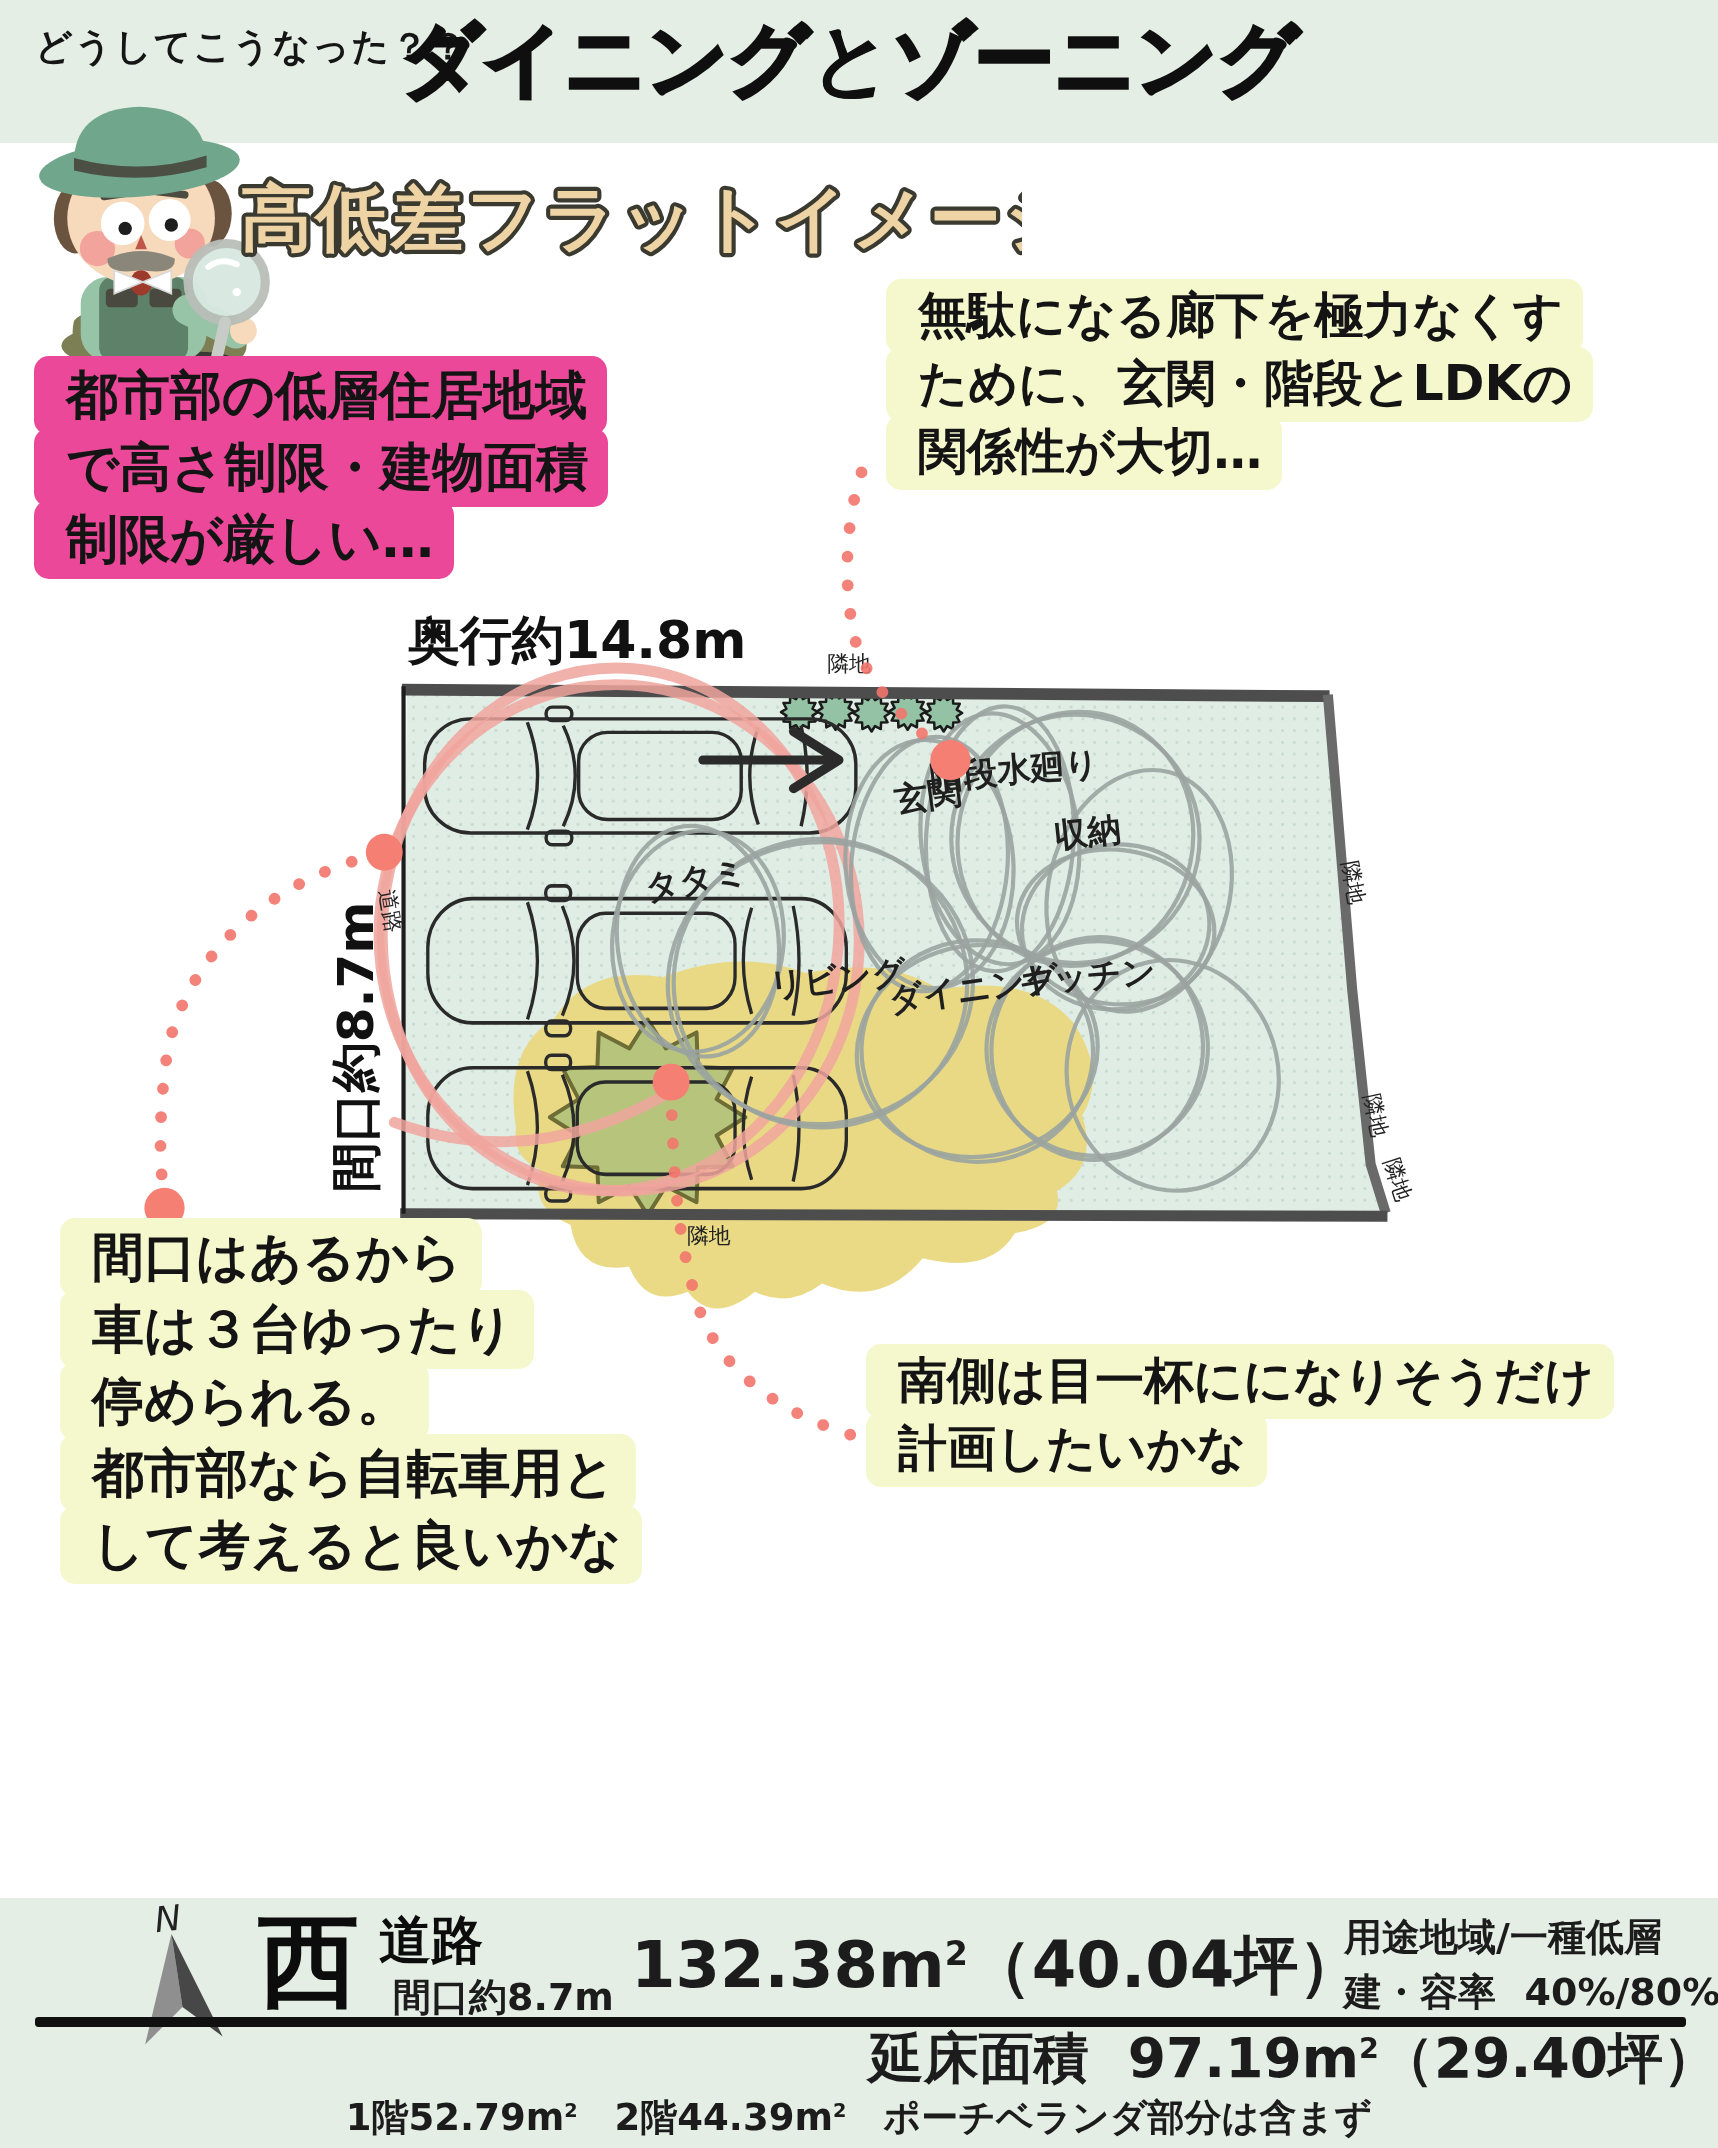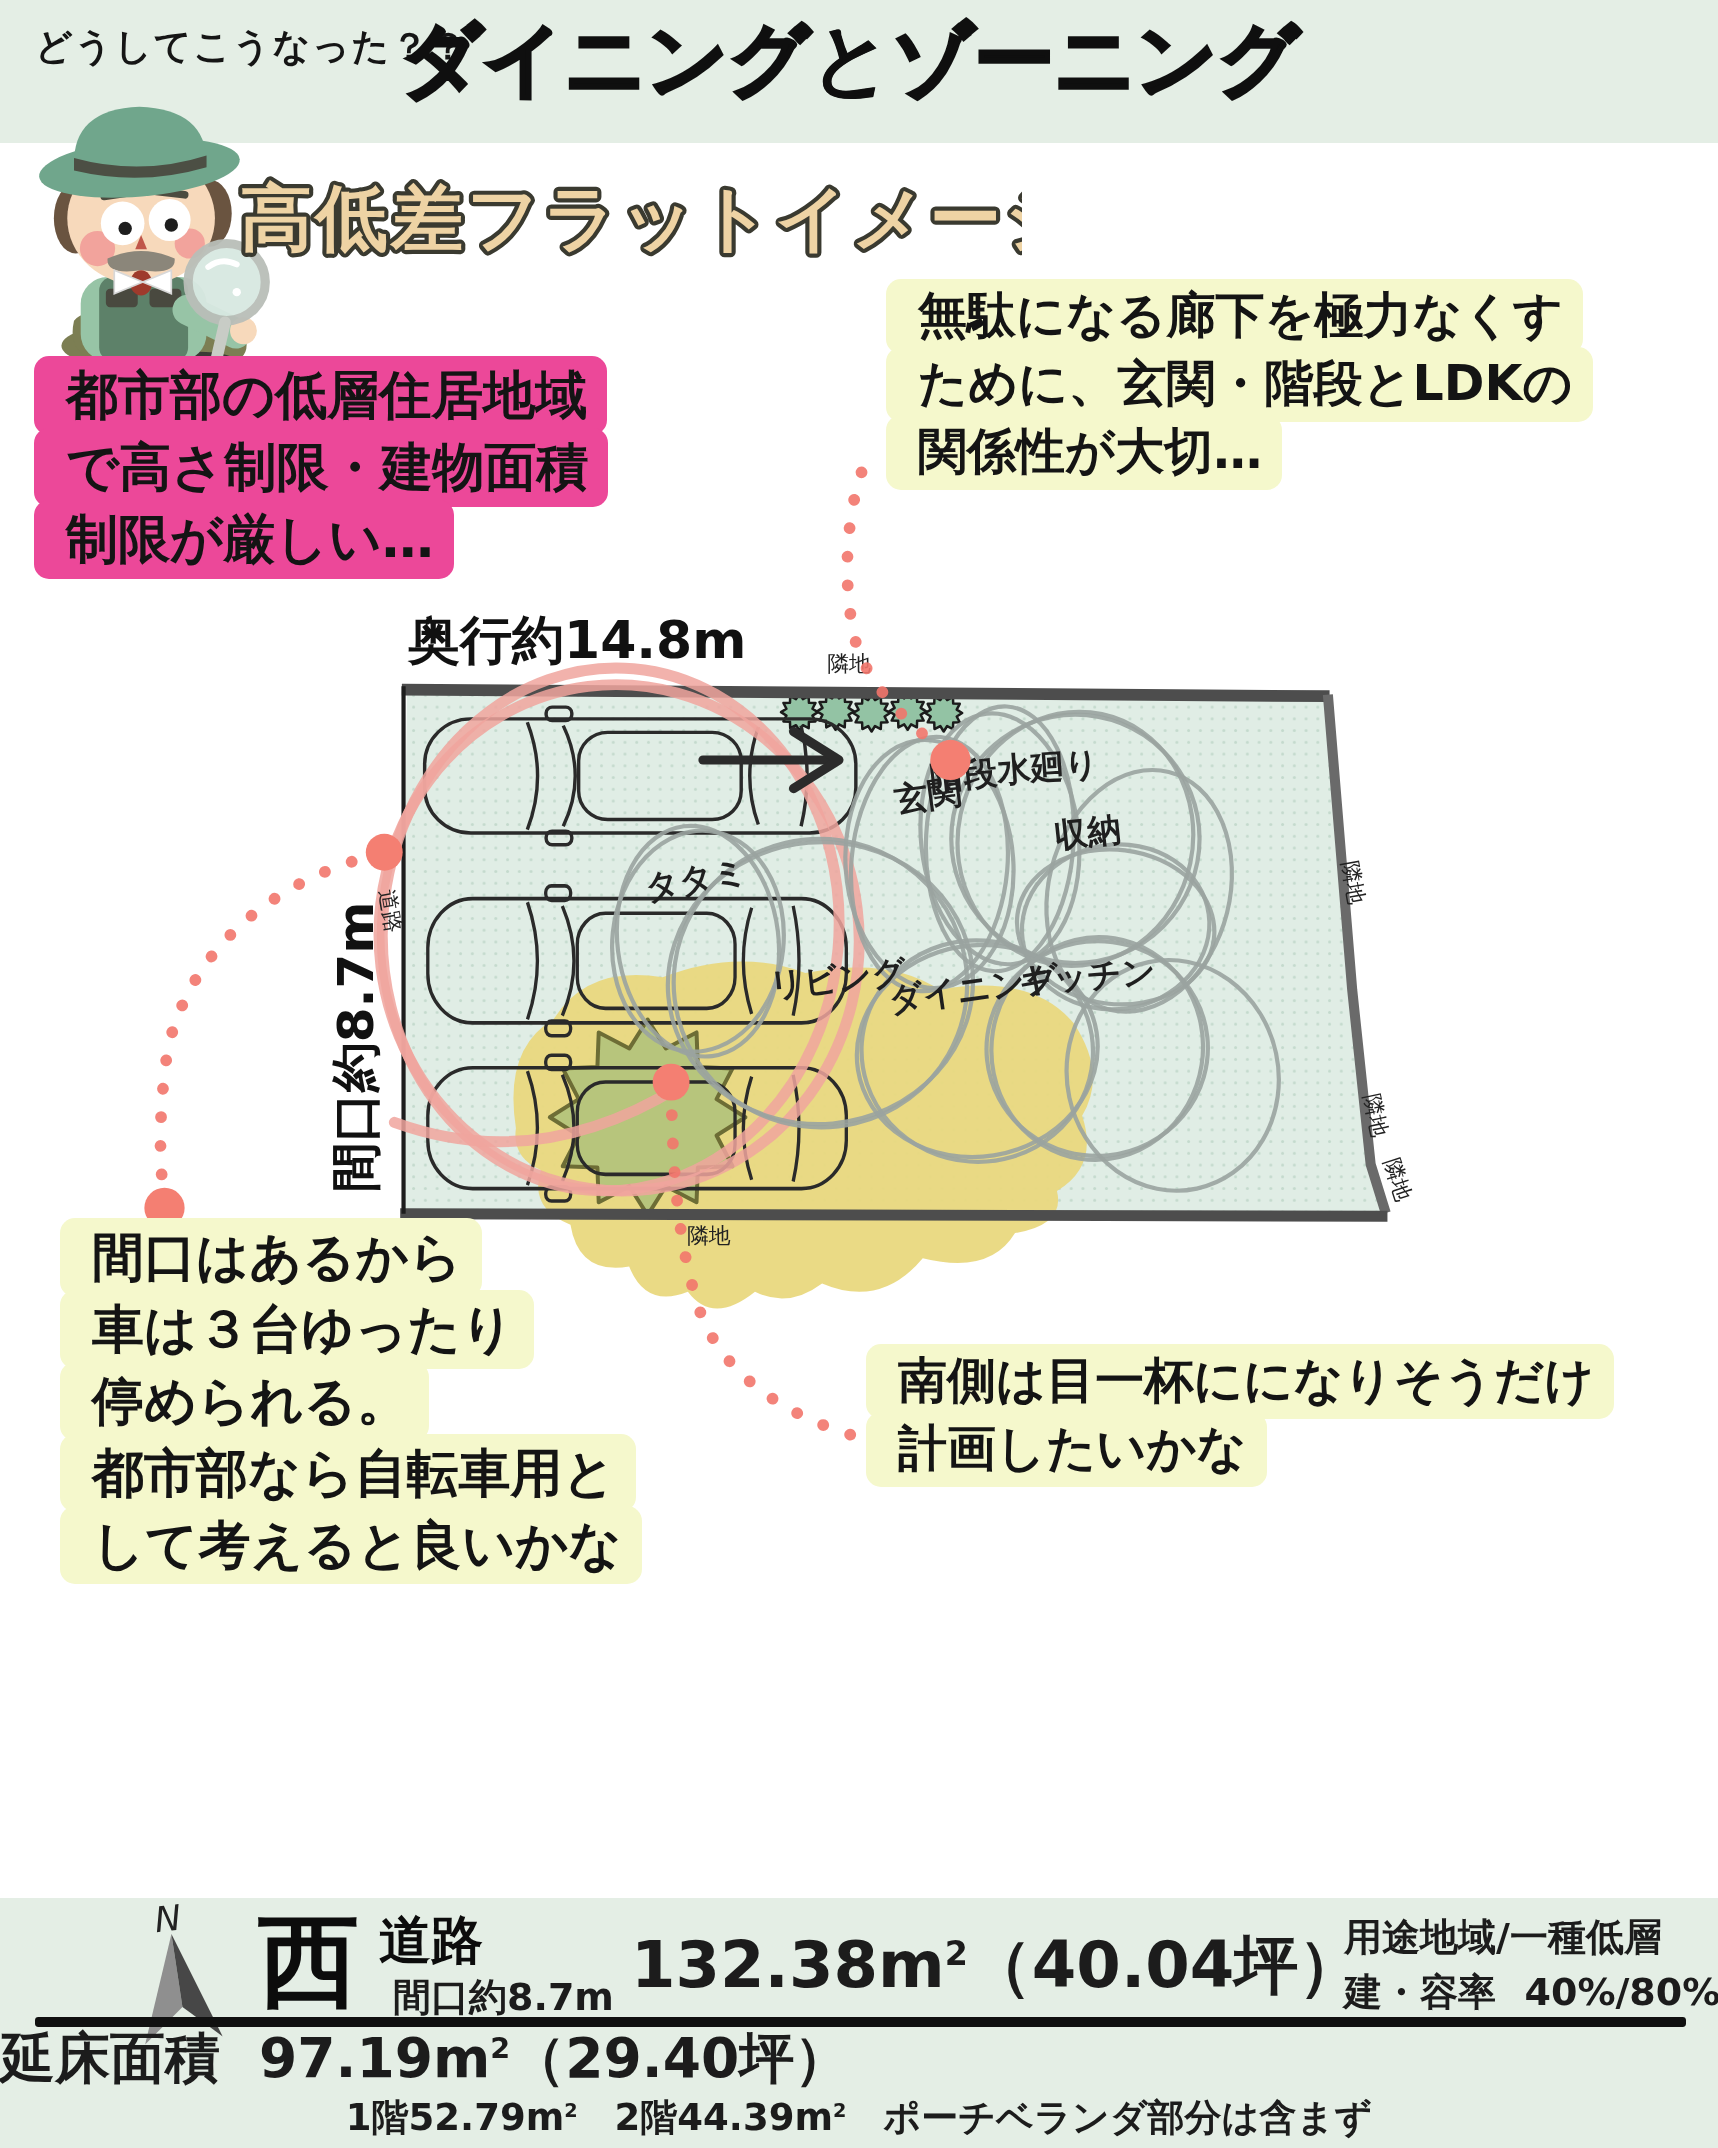--- a/index.html
+++ b/index.html
@@ -27,21 +27,21 @@
   
   .footer-bar{position:absolute;left:0;top:1898px;width:1718px;height:250px;background:#e4eee5;}
   .dir-char{position:absolute;left:258px;top:1895px;font-size:101px;font-weight:900;color:#0c0c0c;}
   .road-label{position:absolute;left:379px;top:1906px;font-size:52px;font-weight:800;color:#0c0c0c;}
   .frontage-foot{position:absolute;left:393px;top:1972px;font-size:38px;font-weight:600;}
   .site-area{position:absolute;left:631px;top:1922px;font-size:64px;font-weight:700;white-space:nowrap;}
   .unit sup{font-size:52%;vertical-align:super;font-weight:700;}
   .use-block{position:absolute;left:1344px;top:1910px;font-size:38px;font-weight:600;line-height:1.45;white-space:nowrap;}
   .use-block .val{margin-left:28.5px;}
   .divider{position:absolute;left:35px;top:2017px;width:1651px;height:10px;background:#101010;border-radius:3.4px;}
-  .total-row{position:absolute;left:0;top:2022px;width:1718px;text-align:left;font-size:55px;font-weight:800;white-space:nowrap;}
+  .total-row{position:absolute;left:0;top:2022px;width:1718px;text-align:right;font-size:55px;font-weight:800;white-space:nowrap;}
   .total-row .gap{display:inline-block;width:39px;}
   .floors-row{position:absolute;left:0;top:2093px;width:1718px;text-align:center;font-size:37px;font-weight:600;white-space:nowrap;}
   .floors-row .gap{display:inline-block;width:37px;}
   svg text{font-family:"DejaVu Sans","Liberation Sans",sans-serif;}
   .room-lbl{font-size:40px;font-weight:600;fill:#1f1f1f;}
   .edge-lbl{font-size:26px;fill:#222;}
   .car-line{stroke:#2a2a2a;stroke-width:4;fill:none;}
   .gray-circle{stroke:#9aa3a0;stroke-width:5;fill:none;opacity:.9;}
   .pink-circle{stroke:#f0a49d;stroke-width:13;fill:none;stroke-linecap:round;opacity:.85;}
   .red-trail{stroke:#f2766b;stroke-width:14;fill:none;stroke-linecap:round;stroke-dasharray:0.1 34;opacity:.9;}

